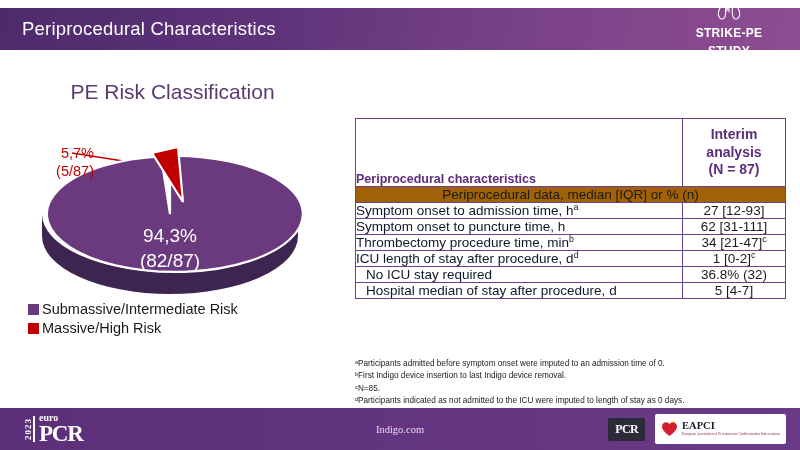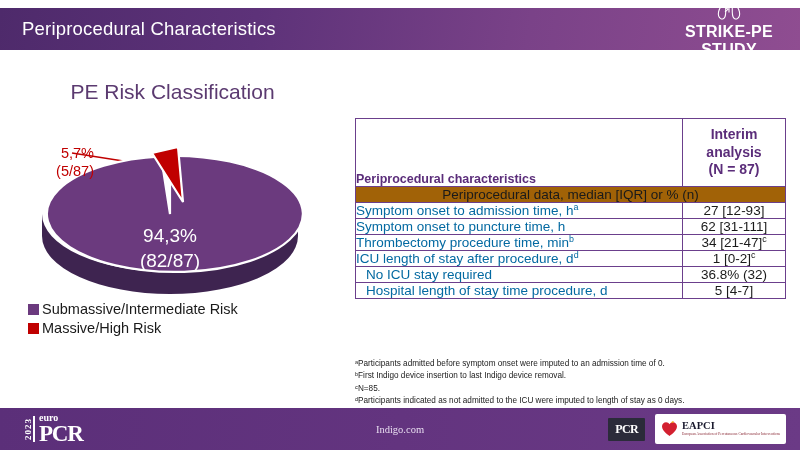--- a/index.html
+++ b/index.html
@@ -19,21 +19,21 @@
     position: absolute; left: 22px; top: 50%; transform: translateY(-50%);
     color: #ffffff; font-size: 18.5px; font-weight: 400; letter-spacing: .2px;
     white-space: nowrap;
   }
   .brand-logo {
     position: absolute; right: 16px; top: 50%; transform: translateY(-50%);
     width: 110px; text-align: center; color: #fff;
   }
   .brand-mark { display: block; margin: 0 auto 1px; }
   .brand-name {
-    font-size: 16px; font-weight: bold; line-height: 1.05;
+    font-size: 12px; font-weight: bold; line-height: 1.05;
     letter-spacing: .3px; white-space: pre-line;
   }
 
   
   .pie-panel { position: absolute; left: 0; top: 58px; width: 345px; height: 300px; }
   .pie-title {
     position: absolute; left: 0; top: 22px; width: 345px; text-align: center;
     font-size: 21px; color: #5b3a70; font-weight: 400;
   }
   .pie-stage { position: absolute; left: 0; top: 48px; width: 345px; height: 195px; }
@@ -65,21 +65,21 @@
   th.head-value {
     height: 68px; vertical-align: middle; text-align: center;
     color: #5b2d7a; font-size: 14px; font-weight: bold; line-height: 1.25;
     padding: 0 4px;
   }
   td.section {
     background: #a16207; color: #1a1a1a; font-size: 13.5px;
     padding: 3px 0 3px 8px; text-align: center;
   }
   td.row-label {
-    font-size: 13.5px; color: #0369a1; text-align: left;
+    font-size: 13.5px; color: #0f172a; text-align: left;
     padding: 2px 6px 2px 26px; white-space: nowrap;
   }
   td.row-label.flush { padding-left: 10px; }
   td.row-value {
     font-size: 13.5px; color: #1a1a1a; text-align: center; padding: 2px 4px;
     white-space: nowrap;
   }
   sup { font-size: 0.66em; vertical-align: super; line-height: 0; }
 
   .footnotes { position: absolute; left: 355px; top: 358px; width: 432px; }
@@ -221,21 +221,21 @@
         </tr>
         <tr>
           <td class="row-label">ICU length of stay after procedure, d<sup>d</sup></td>
           <td class="row-value">1 [0-2]<sup>c</sup></td>
         </tr>
         <tr>
           <td class="row-label flush">No ICU stay required</td>
           <td class="row-value">36.8% (32)</td>
         </tr>
         <tr>
-          <td class="row-label flush">Hospital length of stay time procedure, d</td>
+          <td class="row-label flush">Hospital median of stay after procedure, d</td>
           <td class="row-value">5 [4-7]</td>
         </tr>
       </tbody>
     </table>
   </div>
 
   <div class="footnotes">
     <div class="footnote">ᵃParticipants admitted before symptom onset were imputed to an admission time of 0.</div>
     <div class="footnote">ᵇFirst Indigo device insertion to last Indigo device removal.</div>
     <div class="footnote">ᶜN=85.</div>

